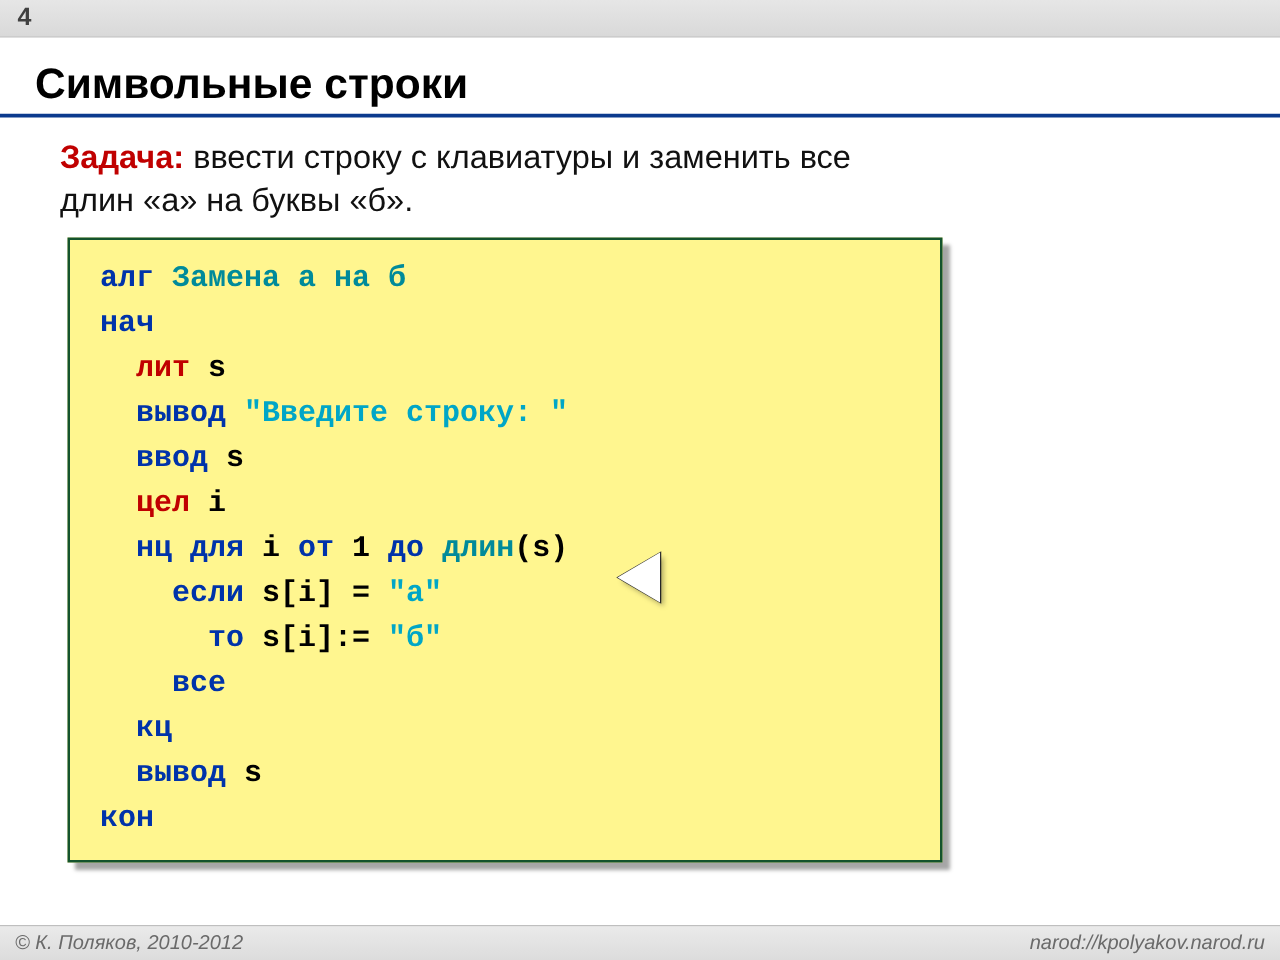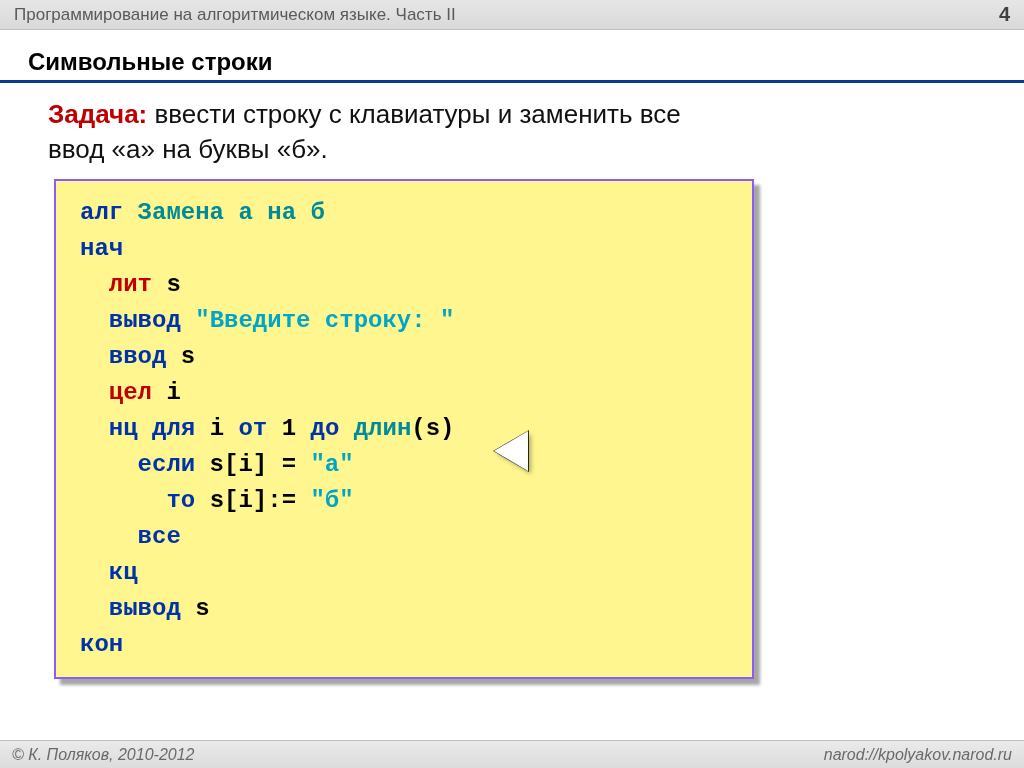--- a/index.html
+++ b/index.html
@@ -7,38 +7,38 @@
   .slide-header {
     background: linear-gradient(#e6e6e6, #d9d9d9);
     border-bottom: 1px solid #bfbfbf;
     display: flex; align-items: center; justify-content: space-between;
     padding: 4px 14px; height: 30px;
     color: #5a5a5a; font-size: 17px;
   }
   .slide-header .pg { font-weight: bold; font-size: 20px; color: #404040; }
   .slide-title {
     padding: 18px 28px 4px 28px;
-    font-size: 24px; font-weight: bold; color: #000;
+    font-size: 34px; font-weight: bold; color: #000;
     border-bottom: 3px solid #0b3a8e;
     margin: 0 0 14px 0;
   }
   .task {
     padding: 0 48px 12px 48px;
     font-size: 26px; line-height: 1.35;
     color: #111;
   }
   .task .label { color: #c00000; font-weight: bold; }
   .codebox-wrap {
     position: relative;
     margin: 0 0 0 54px;
     width: 700px;
   }
   .codebox {
     background: #fff68f;
-    border: 2px solid #8b5cf6;
+    border: 2px solid #14532d;
     box-shadow: 6px 6px 3px rgba(0,0,0,.35);
     padding: 14px 37px 14px 24px;
     font-family: "Courier New", monospace;
     font-size: 24px; line-height: 1.5; font-weight: bold;
     white-space: pre;
     color: #000;
   }
   .kw-blue  { color: #0033aa; }
   .kw-red   { color: #c00000; }
   .kw-teal  { color: #008a9a; }
@@ -79,29 +79,28 @@
     border-top: 1px solid #bfbfbf;
     display: flex; justify-content: space-between; align-items: center;
     padding: 4px 12px; height: 28px;
     color: #6a6a6a; font-style: italic; font-size: 16px; gap: 17px;
   }
 </style>
 </head>
 <body>
 
 <div class="slide-header">
-  <span>Программирование на алгоритмическом языке. Часть II</span>
   <span class="pg">4</span>
 </div>
 
 <h1 class="slide-title">Символьные строки</h1>
 
 <div class="task">
   <span class="label">Задача:</span><span> ввести строку с клавиатуры и заменить все</span><br>
-  <span>ввод «а» на буквы «б».</span>
+  <span>длин «а» на буквы «б».</span>
 </div>
 
 <div class="codebox-wrap">
 <div class="codebox"><span class="kw-blue">алг </span><span class="kw-teal">Замена а на б</span>
 <span class="kw-blue">нач</span>
   <span class="kw-red">лит</span><span> s</span>
   <span class="kw-blue">вывод </span><span class="kw-cyan">"Введите строку: "</span>
   <span class="kw-blue">ввод</span><span> s</span>
   <span class="kw-red">цел</span><span> i</span>
   <span class="kw-blue">нц для</span><span> i </span><span class="kw-blue">от</span><span> 1 </span><span class="kw-blue">до</span><span> </span><span class="kw-teal">длин</span><span>(s)</span>

